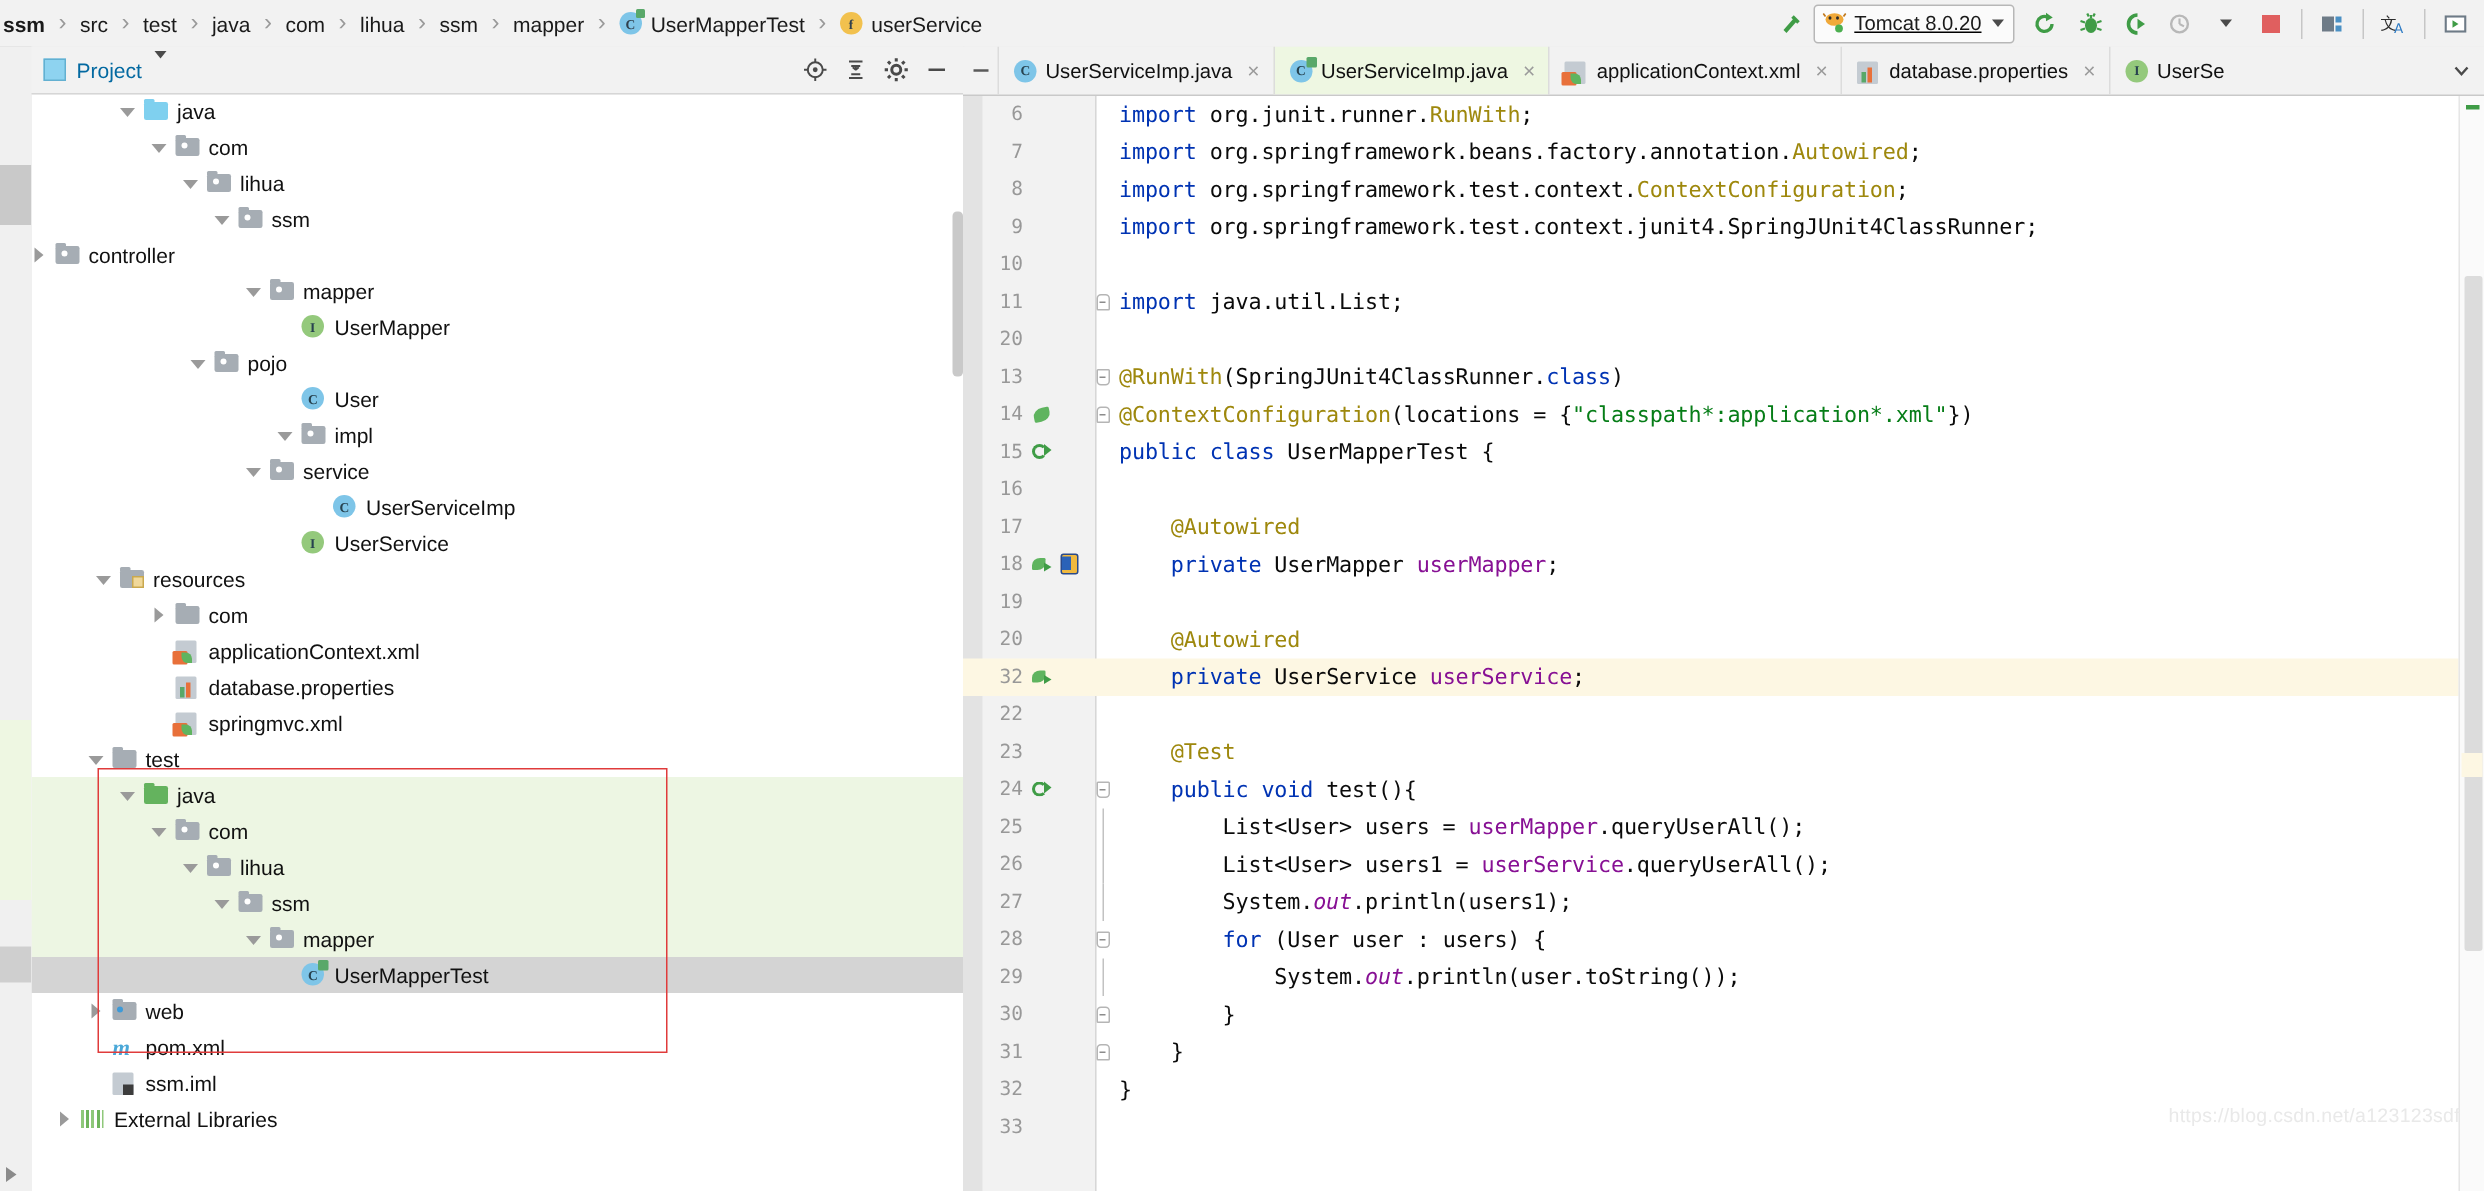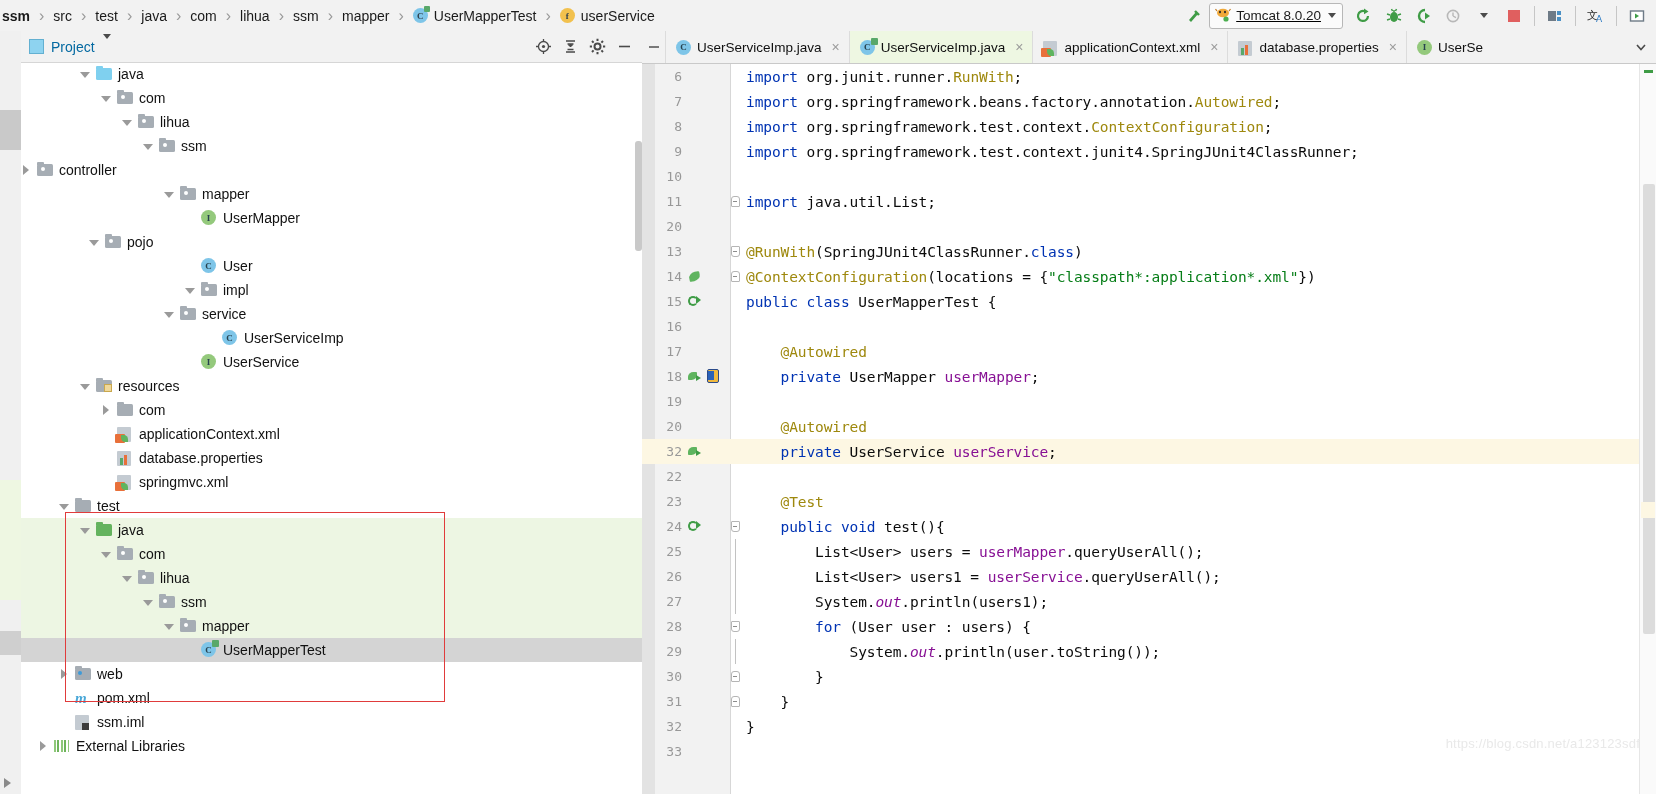--- a/index.html
+++ b/index.html
@@ -422,21 +422,21 @@
           </span>
           <span>mapper</span>
         </div>
         <div class="trow" style="padding-left: 164px;">
           <span class="arrow none"></span>
           <span class="ticon">
             <span class="if-ico">I</span>
           </span>
           <span>UserMapper</span>
         </div>
-        <div class="trow" style="padding-left: 68px;">
+        <div class="trow" style="padding-left: 106px;">
           <span class="arrow down"></span>
           <span class="ticon">
             <span class="fold f-gray f-src"></span>
           </span>
           <span>pojo</span>
         </div>
         <div class="trow" style="padding-left: 164px;">
           <span class="arrow none"></span>
           <span class="ticon">
             <span class="cls-ico">C</span>
@@ -464,21 +464,21 @@
           </span>
           <span>UserServiceImp</span>
         </div>
         <div class="trow" style="padding-left: 164px;">
           <span class="arrow none"></span>
           <span class="ticon">
             <span class="if-ico">I</span>
           </span>
           <span>UserService</span>
         </div>
-        <div class="trow" style="padding-left: 59px;">
+        <div class="trow" style="padding-left: 43px;">
           <span class="arrow down"></span>
           <span class="ticon">
             <span class="fold f-res"></span>
           </span>
           <span>resources</span>
         </div>
         <div class="trow" style="padding-left: 80px;">
           <span class="arrow right"></span>
           <span class="ticon">
             <span class="fold f-gray"></span>

